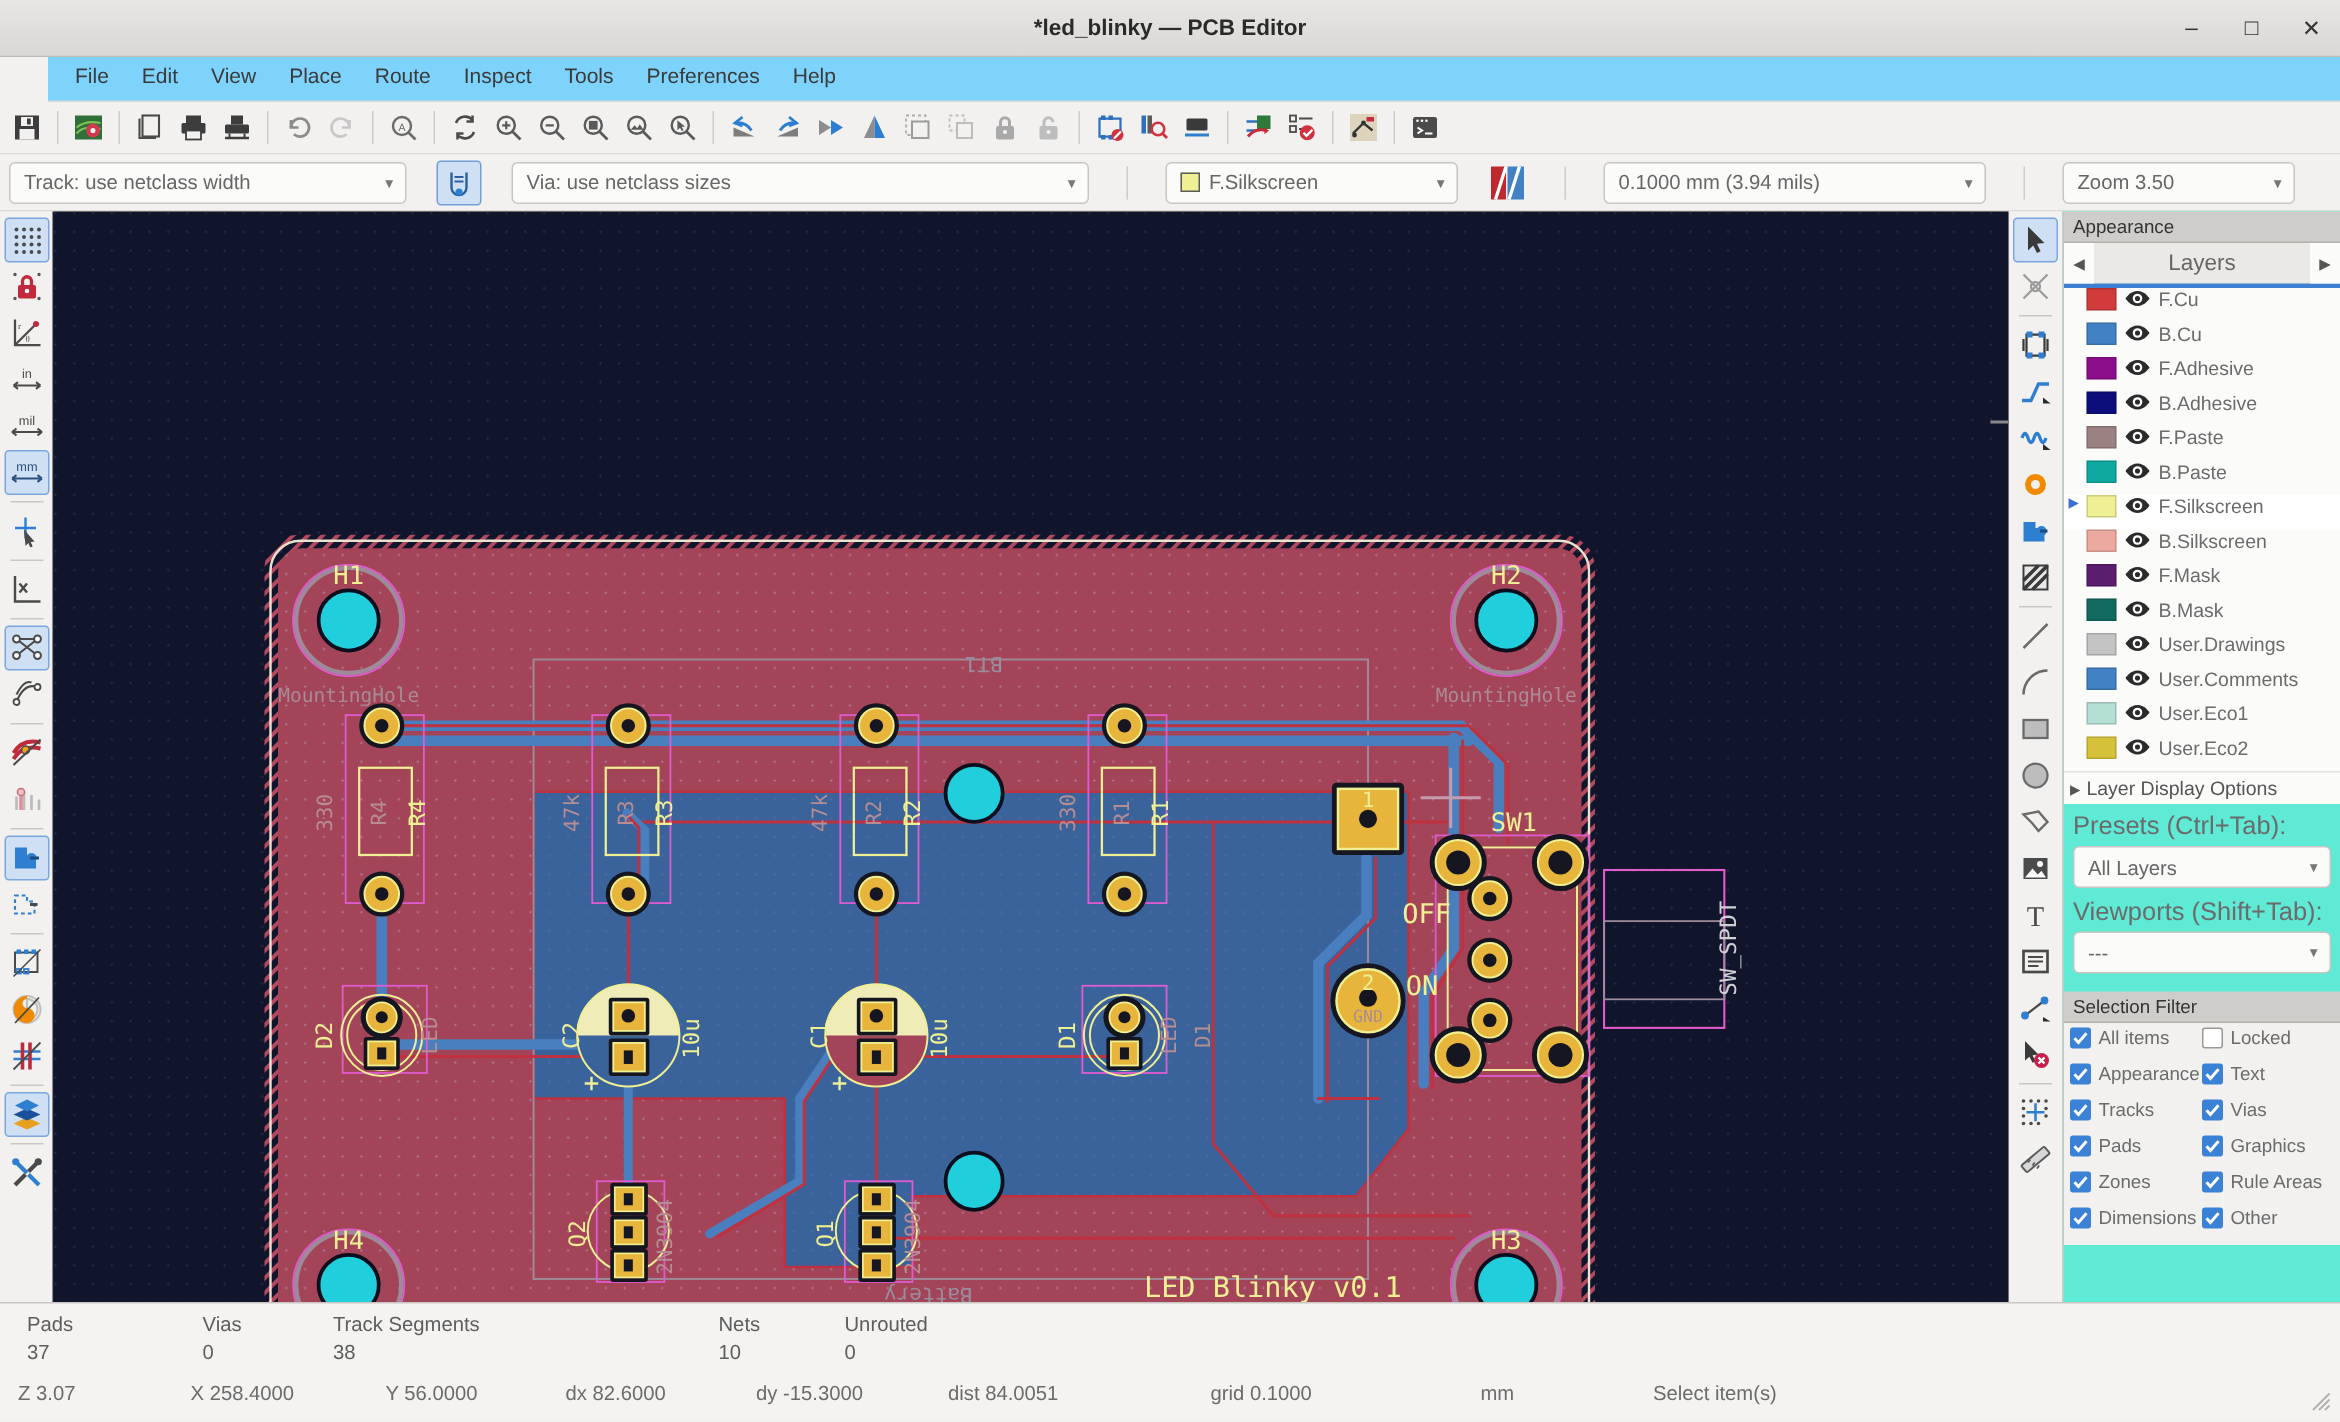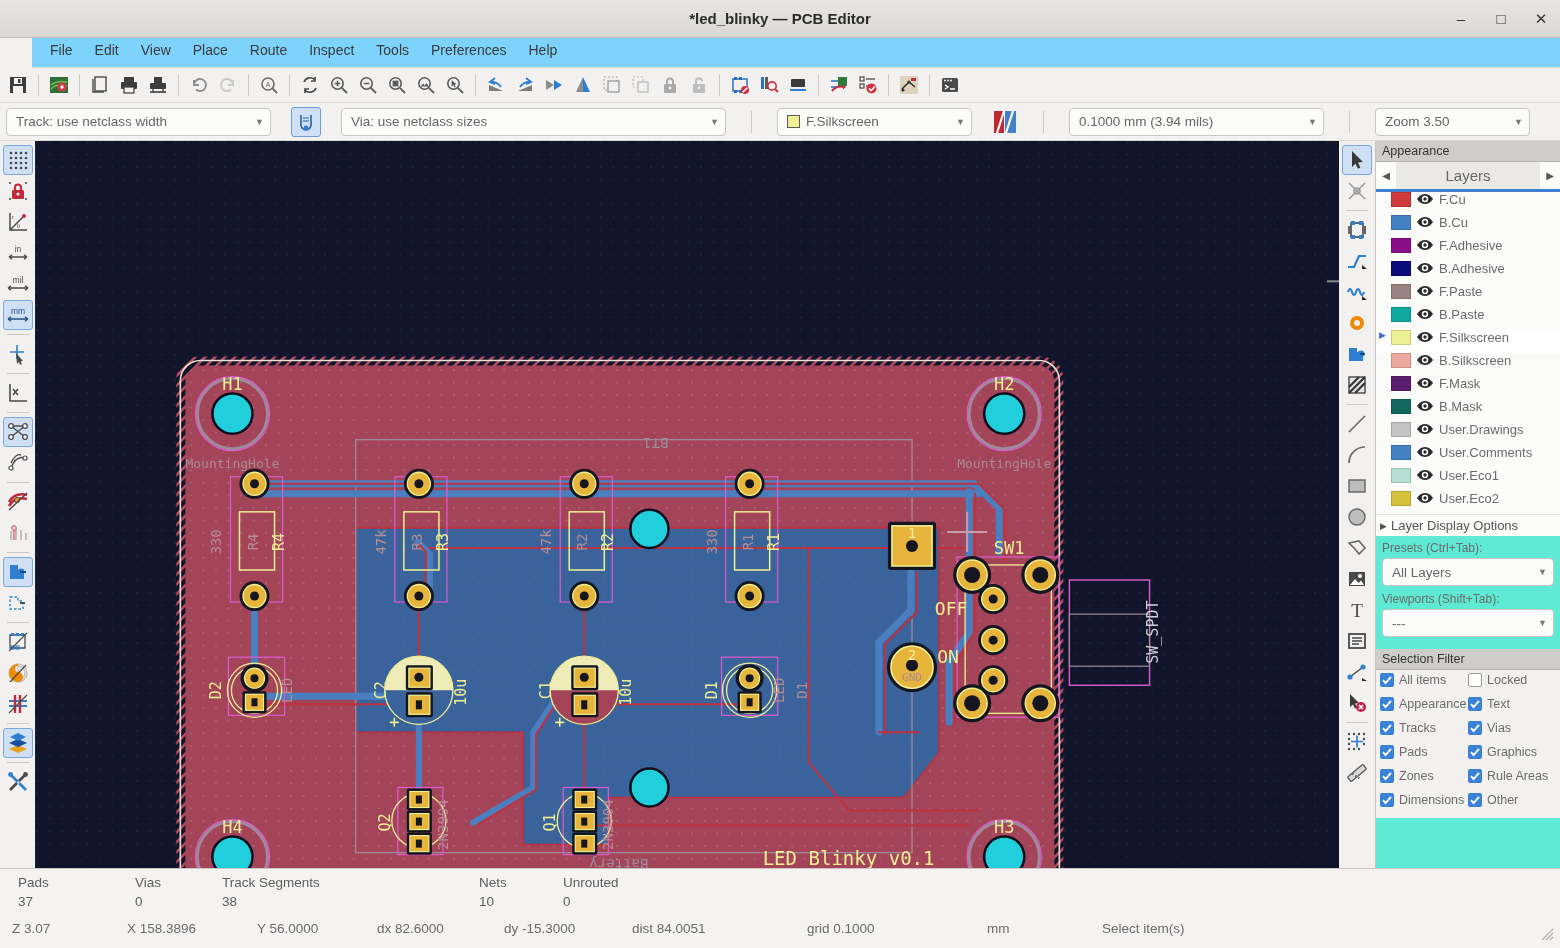--- a/index.html
+++ b/index.html
@@ -82,21 +82,21 @@
   .layer-row { display:flex; height:23px; padding-left:3px; font-size:13px; color:#6b6b6b; cursor:pointer;}
   .layer-row.sel { background:#ffffff; }
   .layer-row .caret { width:12px; color:#3b6fd4; font-size:9px; }
   .layer-swatch { width:20px; height:15px; margin-right:5px; border:1px solid rgba(0,0,0,.15); flex:0 0 auto; }
   .eye { width:18px; height:14px; margin-right:5px; flex:0 0 auto; }
   .layer-name { white-space:nowrap; overflow:hidden; }
   .ldo { background:#fbfbfa; font-size:13px; color:#555; padding:3px 4px; display:flex; align-items:center; gap:4px;
          border-top:1px solid #e4e2de; }
   .ldo .caret { color:#555; font-size:9px; }
   .presets { padding:5px 6px 2px 6px; }
-  .presets label { display:block; font-size:12px; color:#6b6b6b; margin-bottom:3px; }
+  .presets label { display:block; font-size:17px; color:#6b6b6b; margin-bottom:3px; }
   .sel-box {
     height:28px; background:#fbfbfa; border:1px solid #c9c6c1; border-radius:4px;
     display:flex; align-items:center; padding:0 6px 0 9px; font-size:13.5px; color:#666;
     margin-bottom:6px;
   }
   .sel-box .arrow { margin-left:auto; font-size:9px; color:#777; }
   #selfilter { margin-top:4px; }
   .filtergrid { display:flex; background:#f2f1ef; padding:3px 4px; }
   .filtercol { flex:1; display:flex; flex-direction:column; gap:2px; }
   .fitem { display:flex; align-items:flex-start; gap:5px; font-size:12.5px; color:#6b6b6b; height:22px; cursor:pointer;}
@@ -1320,21 +1320,21 @@
       <span class="lbl">Nets</span>
       <span class="val">10</span>
     </div>
     <div class="col">
       <span class="lbl">Unrouted</span>
       <span class="val">0</span>
     </div>
   </div>
   <div id="status-line">
     <span style="width:115px">Z 3.07</span>
-    <span style="width:130px">X 158.3896</span>
+    <span style="width:130px">X 258.4000</span>
     <span style="width:120px">Y 56.0000</span>
     <span style="width:127px">dx 82.6000</span>
     <span style="width:128px">dy -15.3000</span>
     <span style="width:175px">dist 84.0051</span>
     <span style="width:180px">grid 0.1000</span>
     <span style="width:115px">mm</span>
     <span>Select item(s)</span>
     <svg class="grip" viewBox="0 0 14 14">
       <path d="M13 2L2 13M13 6L6 13M13 10L10 13" stroke="#b5b2ad" stroke-width="1.3"></path>
     </svg>

